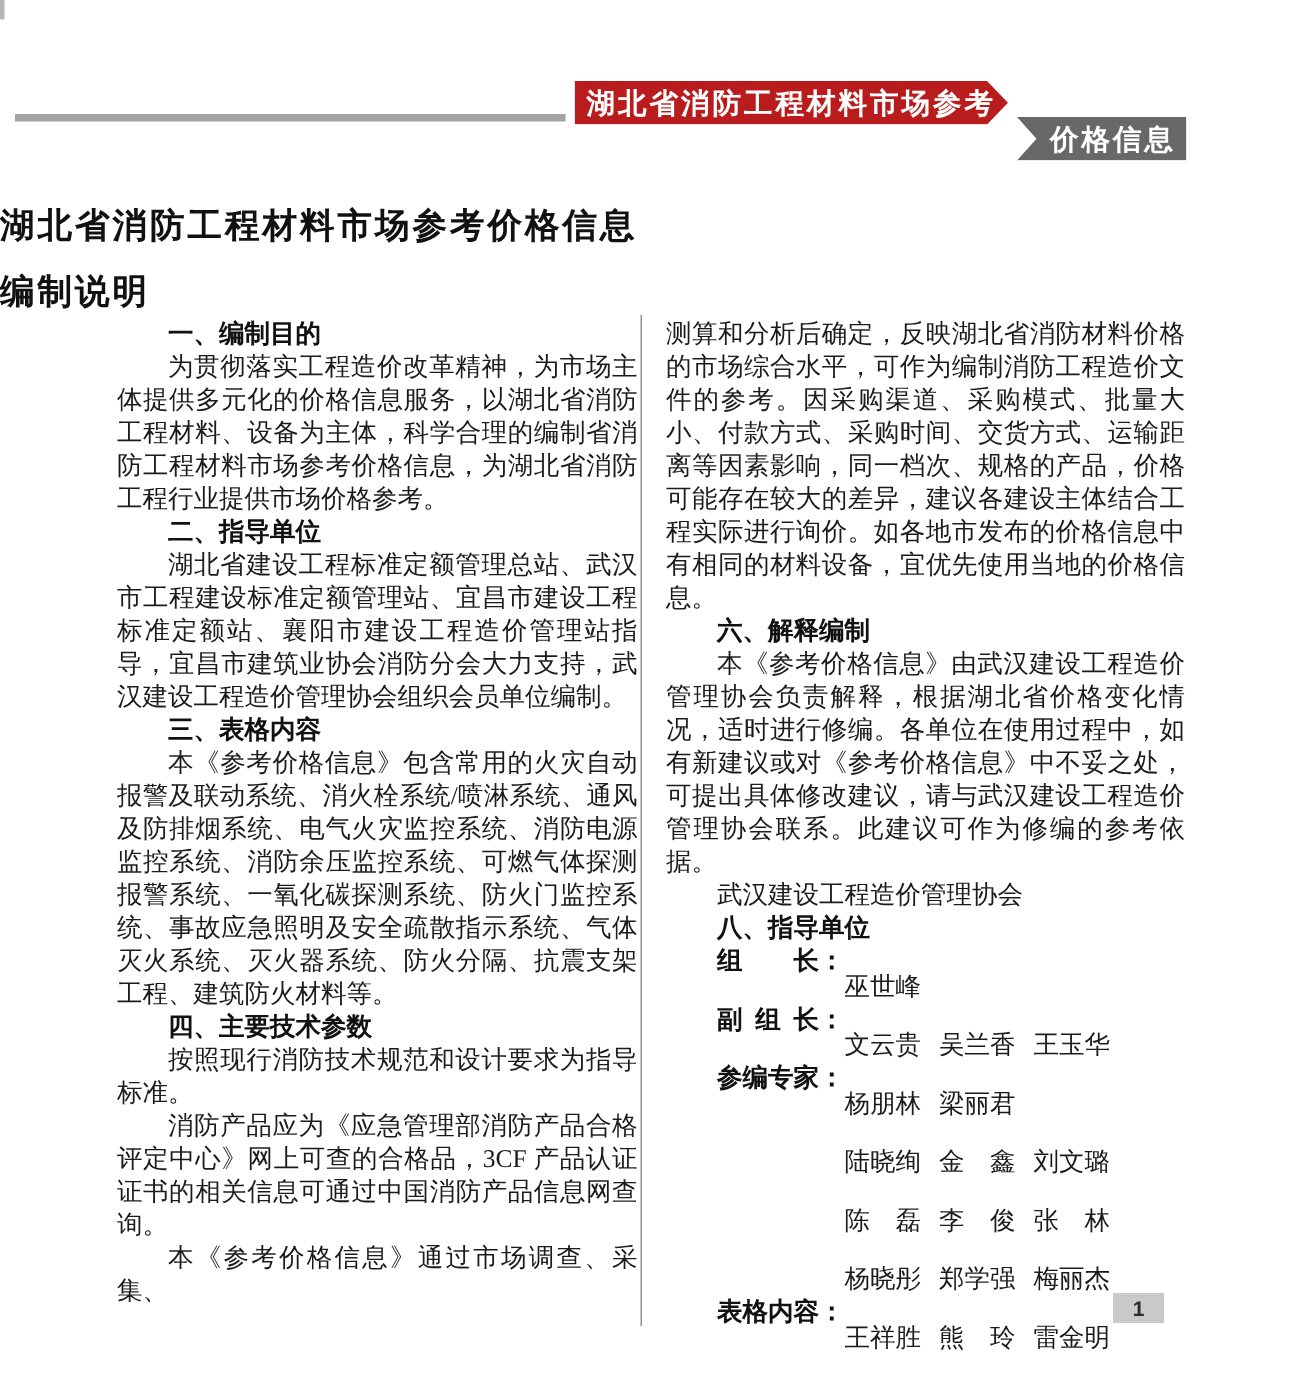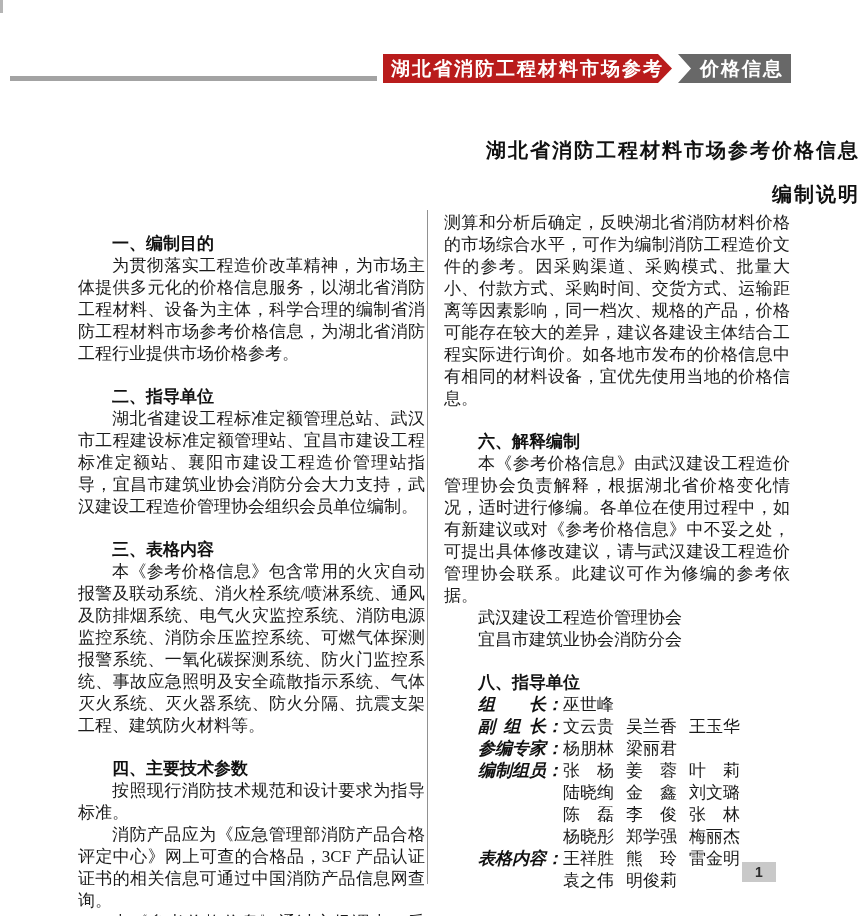--- a/index.html
+++ b/index.html
@@ -25,58 +25,59 @@
   }
   .badge-primary{
     left:383px;width:289px;background:#b91c1c;
     padding-left:8px;
     clip-path:polygon(0 0,calc(100% - 14px) 0,100% 50%,calc(100% - 14px) 100%,0 100%);
   }
   .badge-secondary{
     left:678px;width:113px;background:#686868;
     padding-left:22px;
     clip-path:polygon(0 0,100% 0,100% 100%,0 100%,13px 50%);
+    margin-top:24px;
   }
 
   
   .doc-title{
     position:absolute;left:0;top:128px;width:860px;
-    text-align:right;
+    text-align:left;
     font-family:"Liberation Sans","DejaVu Sans",sans-serif;
-    font-weight:700;font-size:20px;line-height:44px;color:#111;
+    font-weight:700;font-size:23px;line-height:44px;color:#111;
     letter-spacing:2px;
   }
 
   
   .col{
     position:absolute;top:212px;width:347px;
     font-size:17px;line-height:22px;
     text-align:justify;
   }
   .col-left{left:78px;}
   .col-right{left:444px;width:346px;}
   .col-divider{position:absolute;left:427px;top:210px;width:1px;height:674px;background:#919191;}
 
   .blk{margin:0;}
   .heading{
     font-family:"Liberation Sans","DejaVu Sans",sans-serif;
-    font-weight:700;text-indent:2em;text-align:left;color:#111;margin-top:21px;
+    font-weight:700;text-indent:2em;text-align:left;color:#111;
   }
   .para{text-indent:2em;}
   .para.noindent{text-indent:0;}
   .line{text-indent:2em;text-align:left;}
 
   .roster-row{display:flex;padding-left:2em;text-align:left;white-space:pre;}
   .roster-label{
     font-family:"Liberation Sans","DejaVu Sans",sans-serif;
-    font-weight:700;color:#111;flex:none;font-style:italic;
+    font-weight:700;color:#111;flex:none;
   }
   .roster-label-text{display:inline-block;width:4em;text-align:justify;text-align-last:justify;}
   .roster-label-spacer{display:inline-block;width:5em;flex:none;}
-  .roster-names{display:inline-flex;gap:12px;}
+  .roster-names{display:inline-flex;gap:12px;margin-top:17px;}
   .roster-name{display:inline-block;width:3em;white-space:pre;}
 
   
   .page-number-badge{
     position:absolute;left:742px;top:862px;width:34px;height:20px;
     background:#c9c9c9;color:#2b2b2b;
     font-family:"Liberation Sans","DejaVu Sans",sans-serif;
     font-weight:700;font-size:14px;line-height:20px;text-align:center;
   }
 </style>
@@ -107,26 +108,24 @@
       <p class="blk para">按照现行消防技术规范和设计要求为指导标准。</p>
       <p class="blk para">消防产品应为《应急管理部消防产品合格评定中心》网上可查的合格品，3CF 产品认证证书的相关信息可通过中国消防产品信息网查询。</p>
       <p class="blk para">本《参考价格信息》通过市场调查、采集、</p>
     </div>
   <div class="col-divider"></div>
   <div class="col col-right" id="col-right">
       <p class="blk para noindent">测算和分析后确定，反映湖北省消防材料价格的市场综合水平，可作为编制消防工程造价文件的参考。因采购渠道、采购模式、批量大小、付款方式、采购时间、交货方式、运输距离等因素影响，同一档次、规格的产品，价格可能存在较大的差异，建议各建设主体结合工程实际进行询价。如各地市发布的价格信息中有相同的材料设备，宜优先使用当地的价格信息。</p>
       <div class="blk heading">六、解释编制</div>
       <p class="blk para">本《参考价格信息》由武汉建设工程造价管理协会负责解释，根据湖北省价格变化情况，适时进行修编。各单位在使用过程中，如有新建议或对《参考价格信息》中不妥之处，可提出具体修改建议，请与武汉建设工程造价管理协会联系。此建议可作为修编的参考依据。</p>
       <div class="blk line">武汉建设工程造价管理协会</div>
-      <div class="blk line">宜昌市建筑业协会消防分会</div>
       <div class="blk heading">八、指导单位</div>
       <div class="blk roster-row"><span class="roster-label"><span class="roster-label-text">组长</span><span>：</span></span><span class="roster-names"><span class="roster-name">巫世峰</span></span></div>
       <div class="blk roster-row"><span class="roster-label"><span class="roster-label-text">副组长</span><span>：</span></span><span class="roster-names"><span class="roster-name">文云贵</span><span class="roster-name">吴兰香</span><span class="roster-name">王玉华</span></span></div>
       <div class="blk roster-row"><span class="roster-label"><span class="roster-label-text">参编专家</span><span>：</span></span><span class="roster-names"><span class="roster-name">杨朋林</span><span class="roster-name">梁丽君</span></span></div>
-      <div class="blk roster-row"><span class="roster-label"><span class="roster-label-text">编制组员</span><span>：</span></span><span class="roster-names"><span class="roster-name">张　杨</span><span class="roster-name">姜　蓉</span><span class="roster-name">叶　莉</span></span></div>
       <div class="blk roster-row"><span class="roster-label-spacer"></span><span class="roster-names"><span class="roster-name">陆晓绚</span><span class="roster-name">金　鑫</span><span class="roster-name">刘文璐</span></span></div>
       <div class="blk roster-row"><span class="roster-label-spacer"></span><span class="roster-names"><span class="roster-name">陈　磊</span><span class="roster-name">李　俊</span><span class="roster-name">张　林</span></span></div>
       <div class="blk roster-row"><span class="roster-label-spacer"></span><span class="roster-names"><span class="roster-name">杨晓彤</span><span class="roster-name">郑学强</span><span class="roster-name">梅丽杰</span></span></div>
       <div class="blk roster-row"><span class="roster-label"><span class="roster-label-text">表格内容</span><span>：</span></span><span class="roster-names"><span class="roster-name">王祥胜</span><span class="roster-name">熊　玲</span><span class="roster-name">雷金明</span></span></div>
       <div class="blk roster-row"><span class="roster-label-spacer"></span><span class="roster-names"><span class="roster-name">袁之伟</span><span class="roster-name">明俊莉</span></span></div>
     </div>
 
   <div class="page-number-badge">1</div>
 </div>
 

